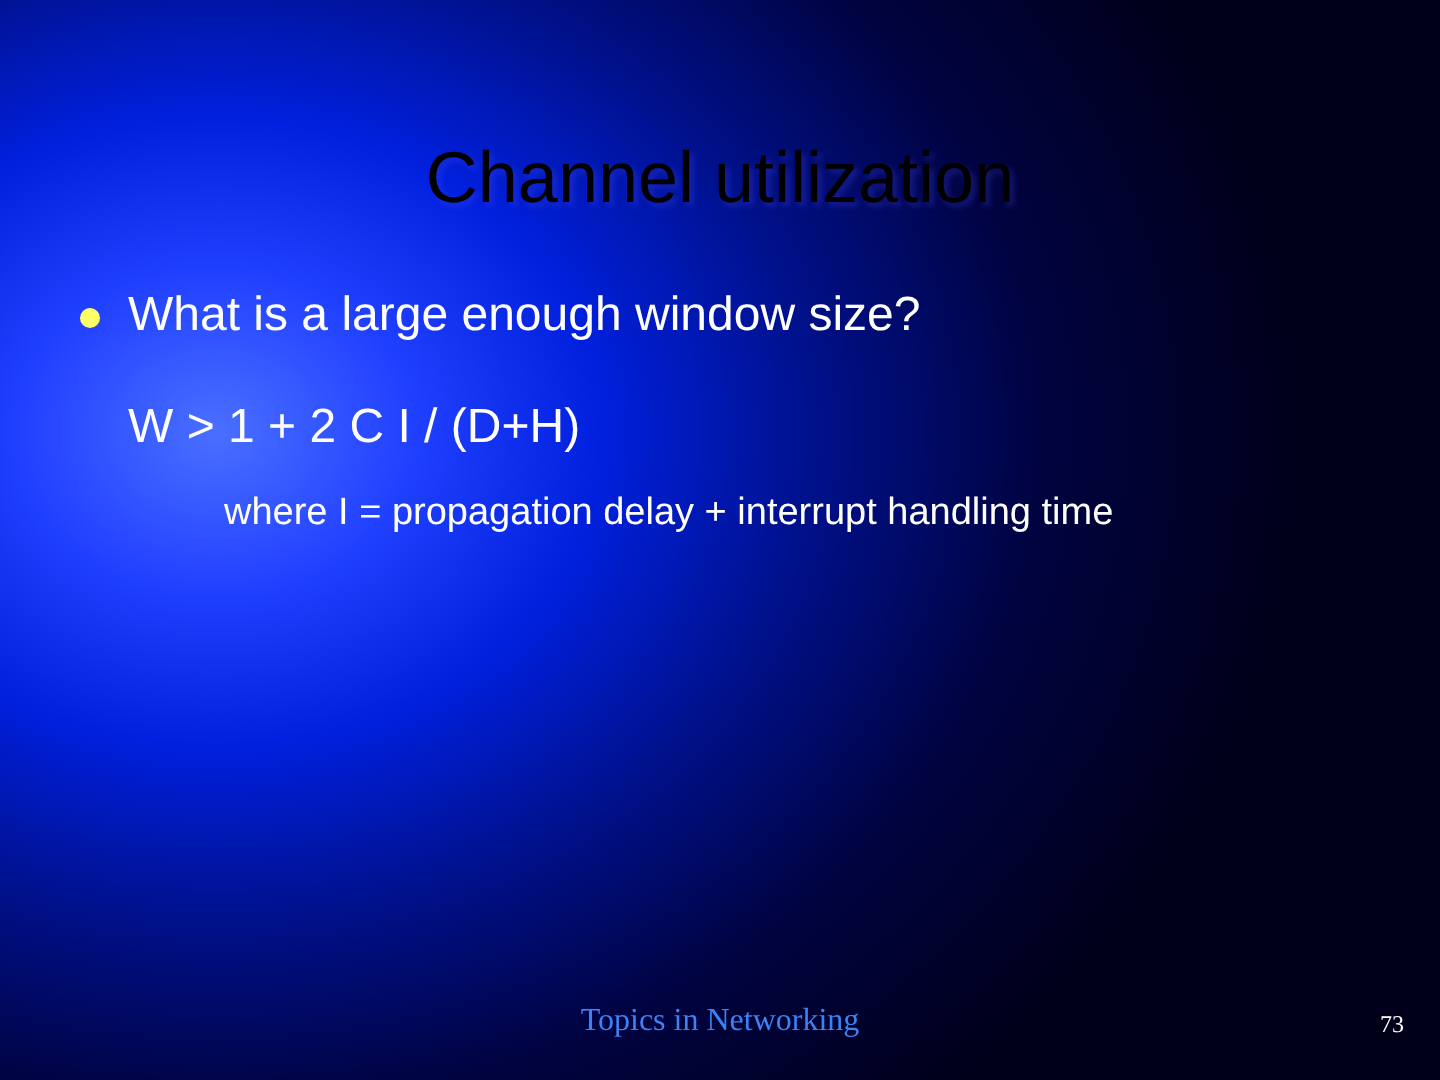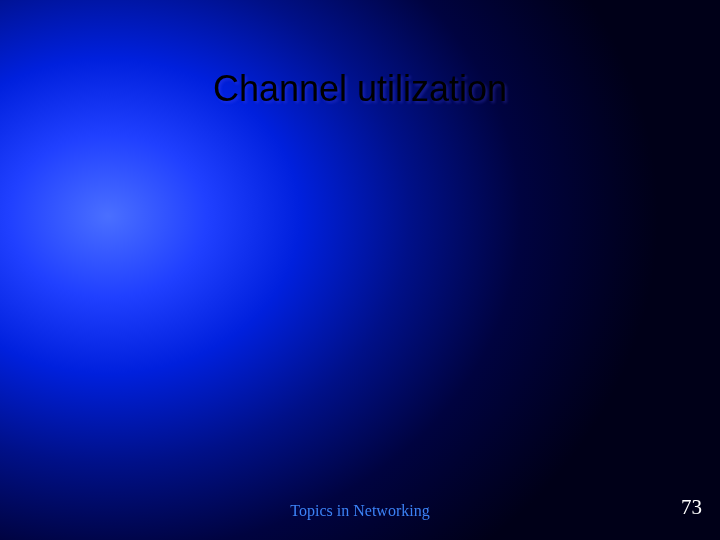--- a/index.html
+++ b/index.html
@@ -85,28 +85,36 @@
       font-family: "Times New Roman", Times, serif;
       font-size: 16px;
       color: #3b82f6;
       bottom: 0;
     }
     .page-number {
       position: absolute;
       right: 18px;
       bottom: 0;
       font-family: "Times New Roman", Times, serif;
-      font-size: 21px;
+      font-size: 12px;
       color: #ffffff;
     }
   </style>
 </head>
 <body>
 
 <div class="slide">
   <div class="title">Channel utilization</div>
 
+  <div class="content">
+    <div class="bullet-row">
+      <div class="bullet-dot"></div>
+      <div class="bullet-text">What is a large enough window size?</div>
+    </div>
+    <div class="formula">W &gt; 1 + 2 C I / (D+H)</div>
+    <div class="sub-note">where I = propagation delay + interrupt handling time</div>
+  </div>
 
   <div class="footer">
     <div class="footer-title">Topics in Networking</div>
     <div class="page-number">73</div>
   </div>
 </div>
 
 </body></html>

